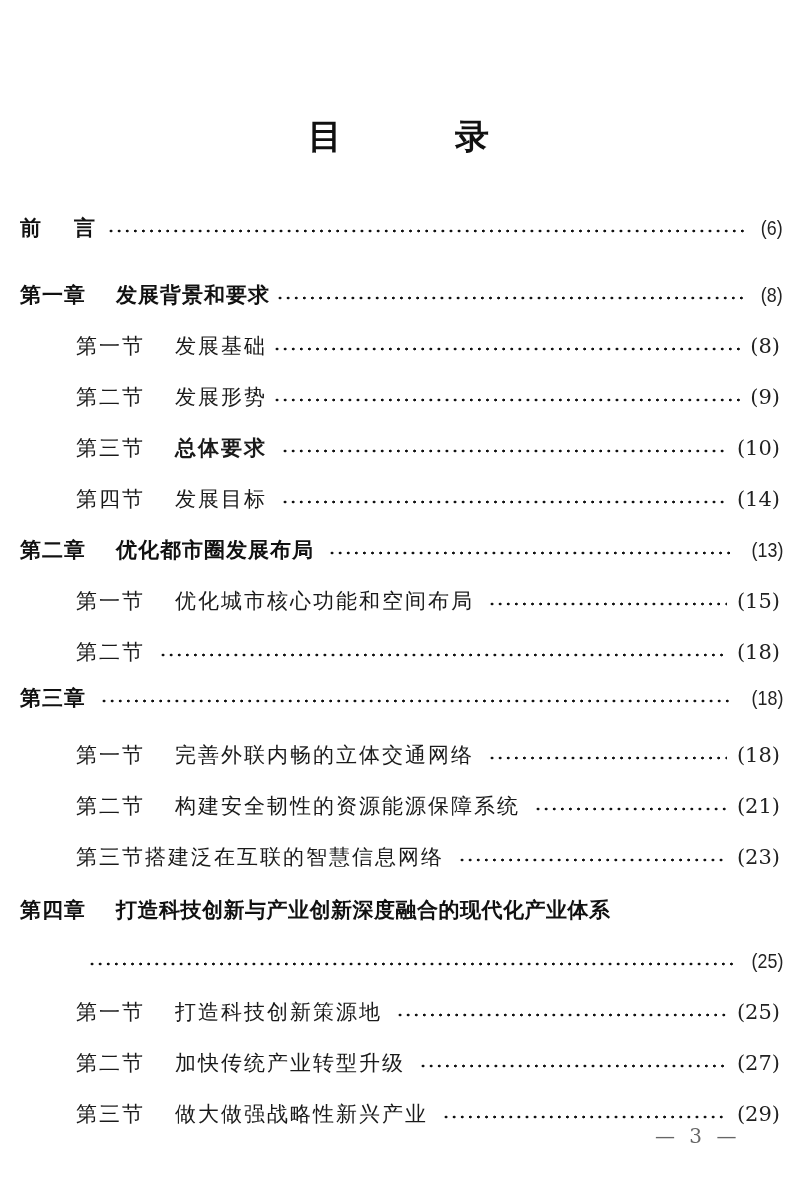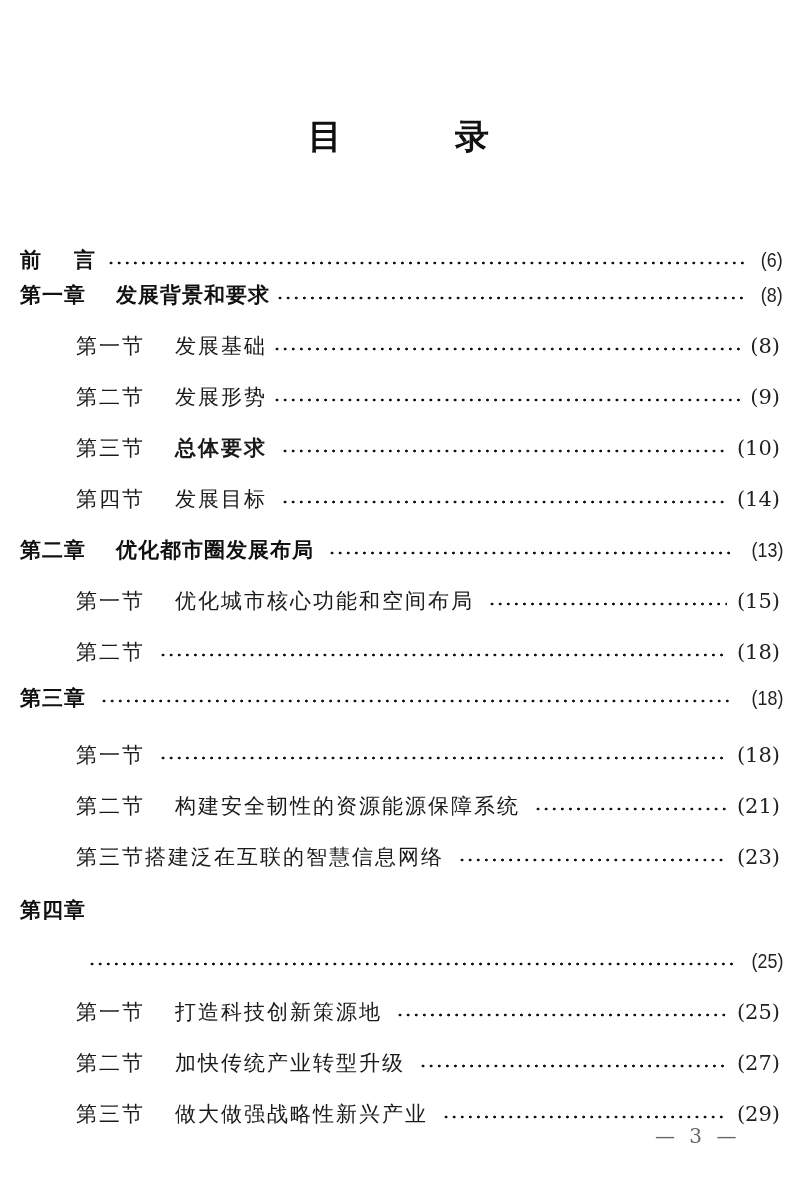--- a/index.html
+++ b/index.html
@@ -111,21 +111,21 @@
 </head>
 <body>
 
 <div class="page-title">
   <span class="t1">目</span>
   <span class="t2">录</span>
 </div>
 
 <div class="toc">
 
-  <div class="toc-row chapter" style="top:240px; padding-left:20px; width:780px;">
+  <div class="toc-row chapter" style="top:208px; padding-left:20px; width:780px;">
     <span class="label-title" style="letter-spacing:6px;">前　言</span>
     <span class="leader"></span>
     <span class="page-ref">(6)</span>
   </div>
 
   <div class="toc-row chapter" style="top:275px; padding-left:20px; width:780px;">
     <span class="label-num">第一章</span>
     <span class="label-title" style="margin-left:30px;">发展背景和要求</span>
     <span class="leader"></span>
     <span class="page-ref">(8)</span>
@@ -173,38 +173,40 @@
     <span class="page-ref">(18)</span>
   </div>
 
   <div class="toc-row chapter" style="top:678px; padding-left:20px; width:780px;">
     <span class="label-num">第三章</span>
     <span class="leader" style="margin-left:14px;"></span>
     <span class="page-ref">(18)</span>
   </div>
   <div class="toc-row section" style="top:735px; padding-left:76px; width:724px;">
     <span class="label-num">第一节</span>
+    <span class="label-title" style="margin-left:30px;">完善外联内畅的立体交通网络</span>
     <span class="leader" style="margin-left:14px;"></span>
     <span class="page-ref">(18)</span>
   </div>
   <div class="toc-row section" style="top:786px; padding-left:76px; width:724px;">
     <span class="label-num">第二节</span>
     <span class="label-title" style="margin-left:30px;">构建安全韧性的资源能源保障系统</span>
     <span class="leader" style="margin-left:14px;"></span>
     <span class="page-ref">(21)</span>
   </div>
   <div class="toc-row section" style="top:837px; padding-left:76px; width:724px;">
     <span class="label-num">第三节</span>
     <span class="label-title" style="">搭建泛在互联的智慧信息网络</span>
     <span class="leader" style="margin-left:14px;"></span>
     <span class="page-ref">(23)</span>
   </div>
 
   <div class="toc-row chapter" style="top:890px; padding-left:20px; width:780px;">
     <span class="label-num">第四章</span>
+    <span class="label-title" style="margin-left:30px; letter-spacing:0.5px;">打造科技创新与产业创新深度融合的现代化产业体系</span>
   </div>
   <div class="continuation toc-row chapter" style="top:941px; left:88px; width:712px;">
     <span class="leader" style="margin-left:0;"></span>
     <span class="page-ref">(25)</span>
   </div>
   <div class="toc-row section" style="top:992px; padding-left:76px; width:724px;">
     <span class="label-num">第一节</span>
     <span class="label-title" style="margin-left:30px;">打造科技创新策源地</span>
     <span class="leader" style="margin-left:14px;"></span>
     <span class="page-ref">(25)</span>

